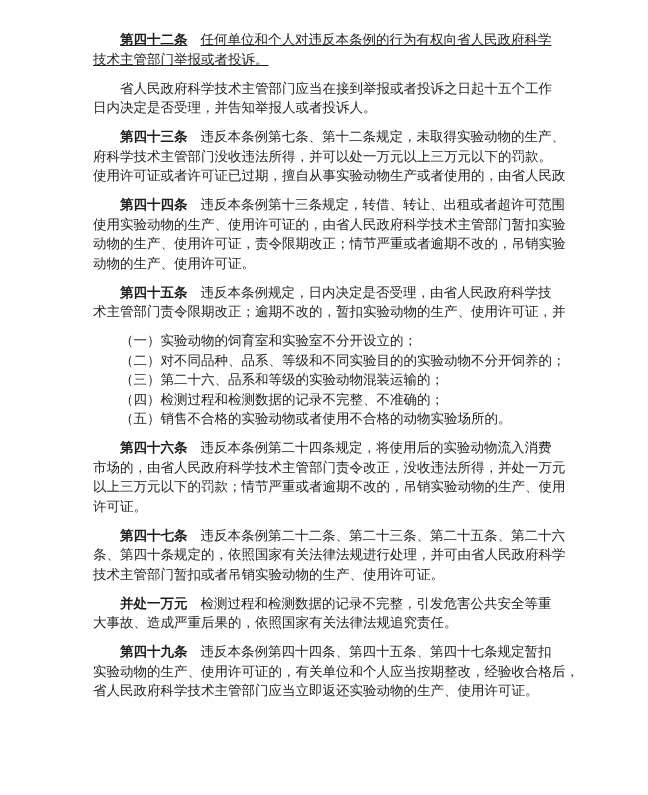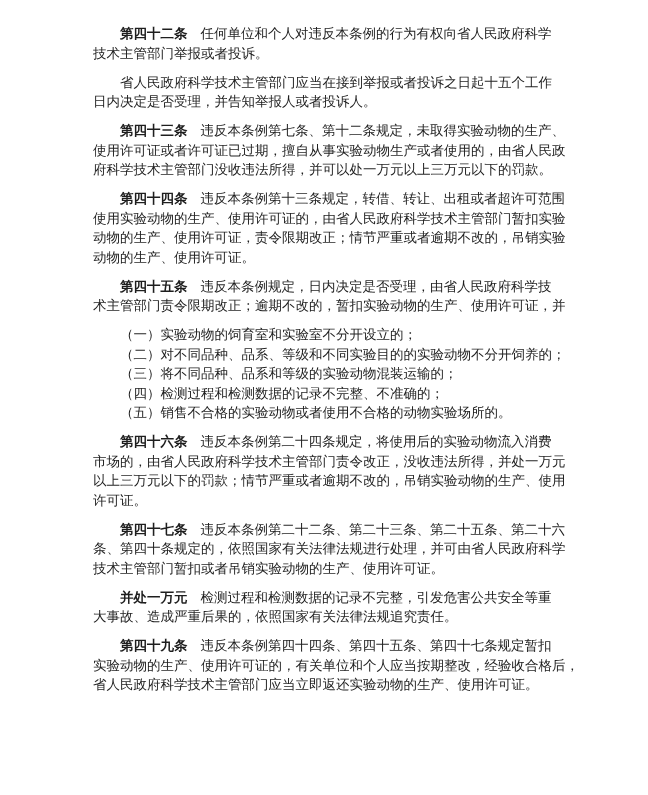--- a/index.html
+++ b/index.html
@@ -14,21 +14,22 @@
     font-family: "Liberation Serif", "DejaVu Serif", serif;
     color: #1e1e1e;
   }
   .doc {
     padding: 22px 90px 0 93px;
   }
   .block {
     margin-top: 9.5px;
   }
   .block:first-child {
-    margin-top: 2px;
+    margin-top: 8px;
+    text-decoration: underline;
   }
   .line {
     font-size: 13.5px;
     line-height: 19.5px;
     white-space: nowrap;
     letter-spacing: 0;
   }
   .line.indent {
     padding-left: 27px;
   }
@@ -51,37 +52,37 @@
     <div class="block">
       <div class="line indent"><b class="lead">第四十二条</b><span>任何单位和个人对违反本条例的行为有权向省人民政府科学</span></div>
       <div class="line">技术主管部门举报或者投诉。</div>
     </div>
     <div class="block">
       <div class="line indent"><span>省人民政府科学技术主管部门应当在接到举报或者投诉之日起十五个工作</span></div>
       <div class="line">日内决定是否受理，并告知举报人或者投诉人。</div>
     </div>
     <div class="block">
       <div class="line indent"><b class="lead">第四十三条</b><span>违反本条例第七条、第十二条规定，未取得实验动物的生产、</span></div>
+      <div class="line">府科学技术主管部门没收违法所得，并可以处一万元以上三万元以下的罚款。</div>
       <div class="line">使用许可证或者许可证已过期，擅自从事实验动物生产或者使用的，由省人民政</div>
-      <div class="line">府科学技术主管部门没收违法所得，并可以处一万元以上三万元以下的罚款。</div>
     </div>
     <div class="block">
       <div class="line indent"><b class="lead">第四十四条</b><span>违反本条例第十三条规定，转借、转让、出租或者超许可范围</span></div>
       <div class="line">使用实验动物的生产、使用许可证的，由省人民政府科学技术主管部门暂扣实验</div>
       <div class="line">动物的生产、使用许可证，责令限期改正；情节严重或者逾期不改的，吊销实验</div>
       <div class="line">动物的生产、使用许可证。</div>
     </div>
     <div class="block">
       <div class="line indent"><b class="lead">第四十五条</b><span>违反本条例规定，日内决定是否受理，由省人民政府科学技</span></div>
       <div class="line">术主管部门责令限期改正；逾期不改的，暂扣实验动物的生产、使用许可证，并</div>
     </div>
     <div class="block">
       <div class="line indent">（一）实验动物的饲育室和实验室不分开设立的；</div>
       <div class="line indent">（二）对不同品种、品系、等级和不同实验目的的实验动物不分开饲养的；</div>
-      <div class="line indent">（三）将不同品种、品系和等级的实验动物混装运输的；</div>
+      <div class="line indent">（三）第二十六、品系和等级的实验动物混装运输的；</div>
       <div class="line indent">（四）检测过程和检测数据的记录不完整、不准确的；</div>
       <div class="line indent">（五）销售不合格的实验动物或者使用不合格的动物实验场所的。</div>
     </div>
     <div class="block">
       <div class="line indent"><b class="lead">第四十六条</b><span>违反本条例第二十四条规定，将使用后的实验动物流入消费</span></div>
       <div class="line">市场的，由省人民政府科学技术主管部门责令改正，没收违法所得，并处一万元</div>
       <div class="line">以上三万元以下的罚款；情节严重或者逾期不改的，吊销实验动物的生产、使用</div>
       <div class="line">许可证。</div>
     </div>
     <div class="block">

